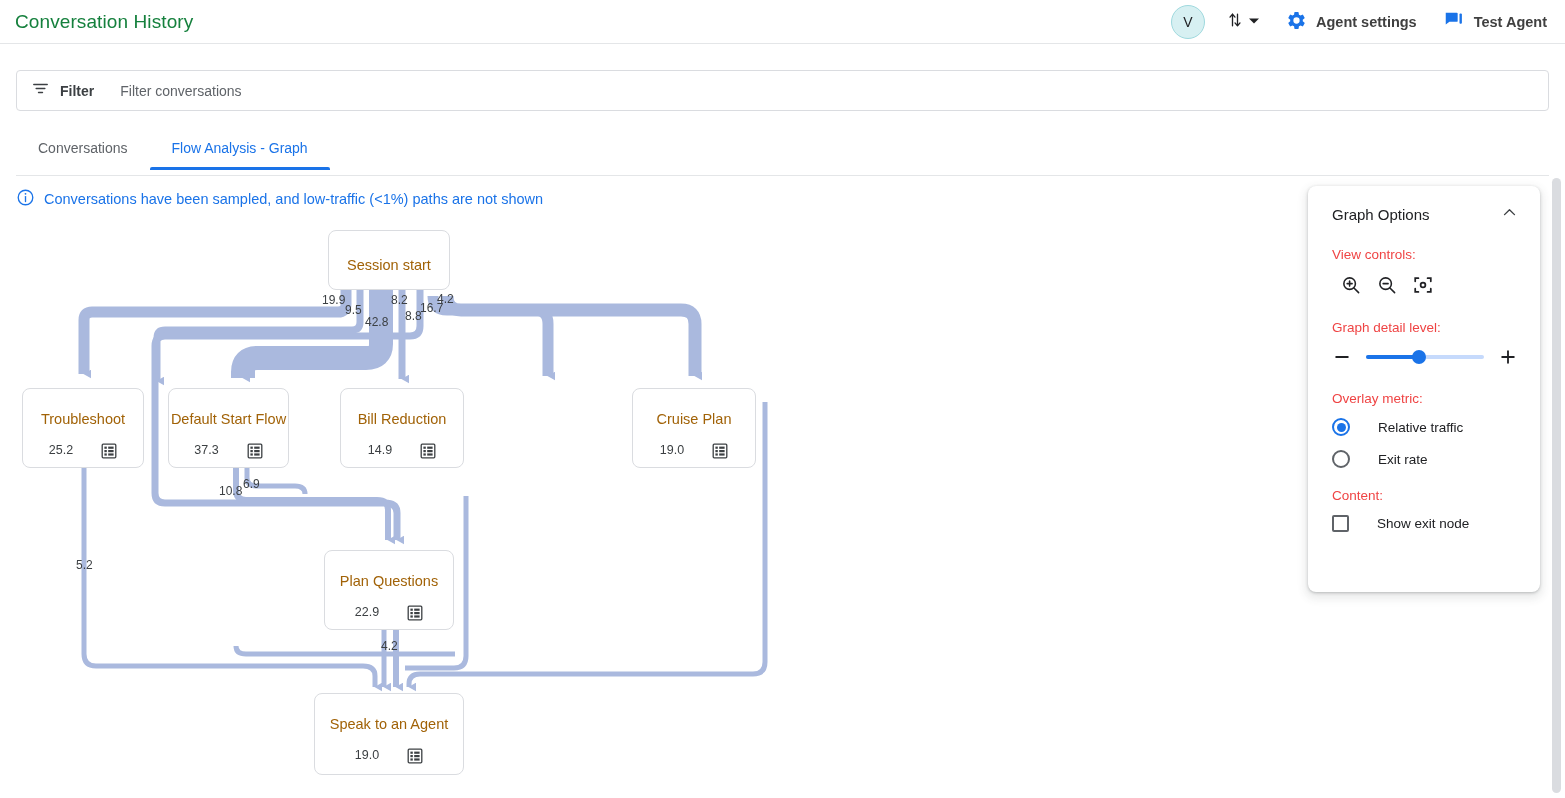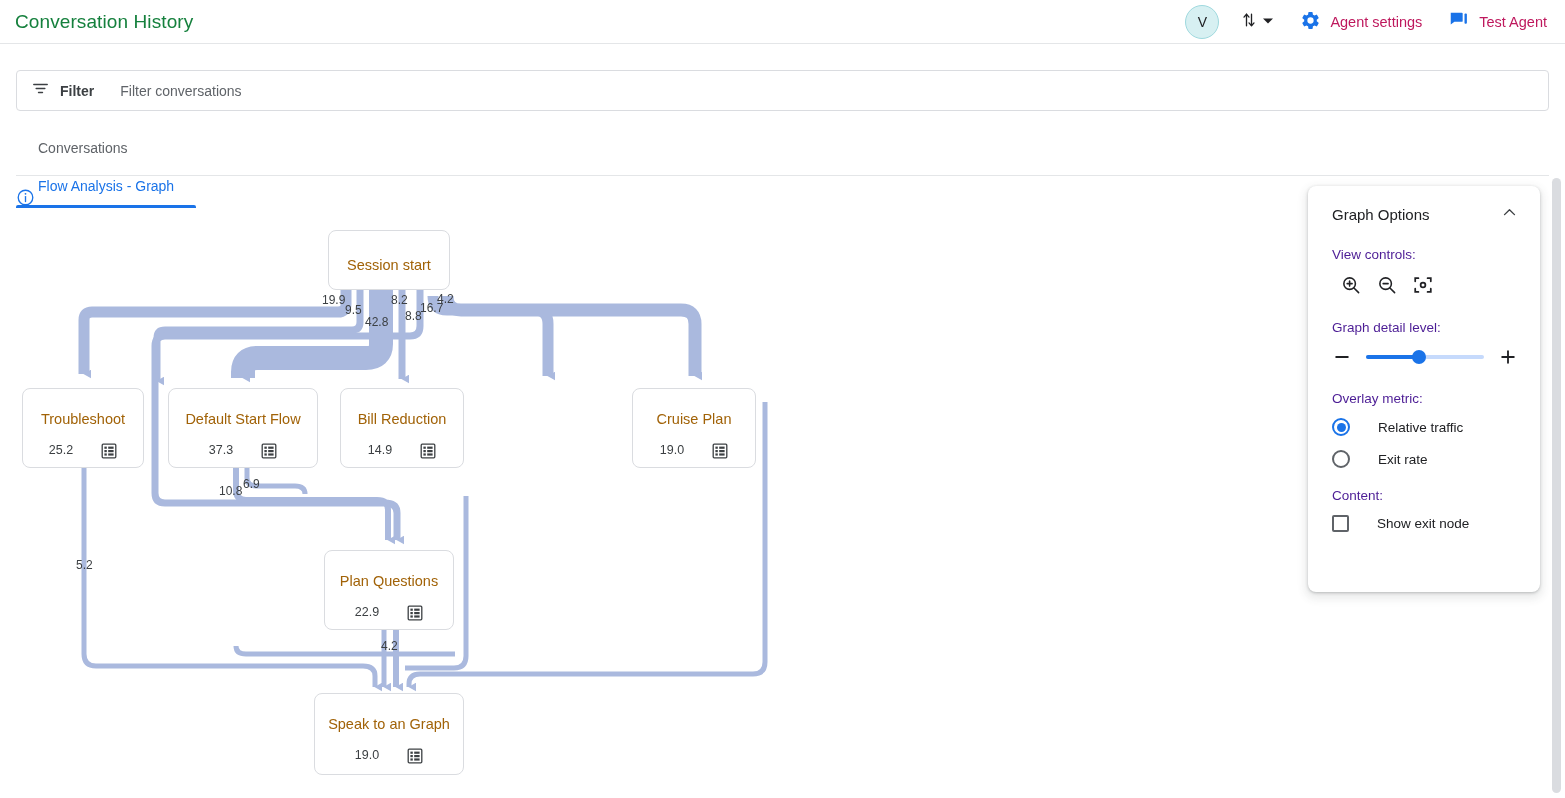--- a/index.html
+++ b/index.html
@@ -28,21 +28,21 @@
   }
   .avatar {
     width: 34px; height: 34px; border-radius: 50%;
     background: #d7f0f2; border: 1px solid #9fd9de;
     display: flex; align-items: center; justify-content: center;
     font-size: 14px; color: #202124; margin-right: 20px;
   }
   .sort-ctl { display: flex; align-items: center; gap: 3px; margin-right: 26px; cursor: pointer; }
   .topbar-action {
     display: flex; align-items: center; gap: 9px;
-    color: #be185d; font-size: 14.5px; font-weight: normal;
+    color: #404040; font-size: 14.5px; font-weight: bold;
     cursor: pointer; margin-right: 26px;
   }
   .topbar-action:last-child { margin-right: 8px; }
 
   
   .filterbar {
     position: absolute; left: 16px; top: 70px; width: 1533px; height: 41px;
     border: 1px solid #dadce0; border-radius: 4px;
     display: flex; align-items: center; padding-left: 14px;
     background: #fff;
@@ -51,21 +51,21 @@
   .filter-input {
     border: none; outline: none; font-size: 14px; color: #5f6368;
     margin-left: 24px; background: transparent; width: 400px;
     font-family: "Liberation Sans", sans-serif;
   }
   .filter-input::placeholder { color: #5f6368; }
 
   
   .tabs {
     position: absolute; left: 16px; top: 132px; width: 1533px; height: 44px;
-    display: flex; align-items: flex-start; border-bottom: 1px solid #e4e6e8; flex-direction: column;
+    display: flex; align-items: flex-start; border-bottom: 1px solid #e4e6e8;
   }
   .tab {
     font-size: 14px; color: #5f6368; padding: 8px 22px 14px 22px;
     cursor: pointer; position: relative; white-space: nowrap;
   }
   .tab.active { color: #1a73e8; font-weight: normal; }
   .tab.active::after {
     content: ""; position: absolute; left: 0; right: 0; bottom: 0;
     height: 3px; background: #1a73e8; border-radius: 2px 2px 0 0;
   }
@@ -104,21 +104,21 @@
     position: absolute; left: 1308px; top: 186px; width: 232px; height: 406px;
     background: #fff; border-radius: 8px;
     box-shadow: 0 1px 3px rgba(60,64,67,.3), 0 4px 8px 3px rgba(60,64,67,.10);
     padding: 18px 22px 0 24px;
   }
   .options-head {
     display: flex; align-items: center; justify-content: space-between;
     margin-bottom: 22px;
   }
   .options-title { font-size: 15px; color: #202124; }
-  .opt-label { font-size: 13.5px; color: #4c1d95; margin-bottom: 12px; }
+  .opt-label { font-size: 13.5px; color: #ef4444; margin-bottom: 12px; }
   .view-controls { display: flex; gap: 14px; margin-bottom: 24px; padding-left: 8px; }
   .vc-btn { cursor: pointer; display: flex; }
   .slider-row { display: flex; align-items: center; gap: 14px; margin-bottom: 24px; }
   .slider-track {
     position: relative; flex: 1; height: 4px; border-radius: 2px; background: #c6dafc;
     cursor: pointer;
   }
   .slider-fill { position: absolute; left: 0; top: 0; height: 4px; border-radius: 2px; background: #1a73e8; }
   .slider-thumb {
     position: absolute; width: 14px; height: 14px; border-radius: 50%;
@@ -211,20 +211,21 @@
 </div>
 
 <div class="notice">
   <span>
     <svg width="19" height="19" viewBox="0 0 24 24" fill="none" stroke="#1a73e8" stroke-width="1.7">
       <circle cx="12" cy="12" r="9.2"></circle>
       <line x1="12" y1="10.8" x2="12" y2="17" stroke-linecap="round"></line>
       <circle cx="12" cy="7.4" r="1.15" fill="#1a73e8" stroke="none"></circle>
     </svg>
   </span>
+  <span>Conversations have been sampled, and low-traffic (&lt;1%) paths are not shown</span>
 </div>
 
 <div class="canvas">
 
   <svg class="flows" width="1540" height="622">
     <defs>
       <marker id="ah" markerWidth="9" markerHeight="9" refX="4.5" refY="7.4" orient="auto" markerUnits="userSpaceOnUse">
         <path d="M0,0 L9,0 L4.5,8 Z" fill="#aab9de"></path>
       </marker>
     </defs>
@@ -275,21 +276,21 @@
           <rect x="3.4" y="7.0" width="2.4" height="2.2" fill="#3c4043" stroke="none"></rect>
           <rect x="3.4" y="10.4" width="2.4" height="2.2" fill="#3c4043" stroke="none"></rect>
           <rect x="7.2" y="3.6" width="5.4" height="2.2" fill="#3c4043" stroke="none"></rect>
           <rect x="7.2" y="7.0" width="5.4" height="2.2" fill="#3c4043" stroke="none"></rect>
           <rect x="7.2" y="10.4" width="5.4" height="2.2" fill="#3c4043" stroke="none"></rect>
         </svg>
       </span>
     </div>
   </div>
 
-  <div class="node" style="left:168px; top:212px; width:150px; height:80px;">
+  <div class="node" style="left:168px; top:212px; width:121px; height:80px;">
     <div class="node-title">Default Start Flow</div>
     <div class="node-meta">
       <span class="node-value">37.3</span>
       <span>
         <svg width="16" height="16" viewBox="0 0 16 16" fill="none" stroke="#3c4043" stroke-width="1.3">
           <rect x="1.2" y="1.2" width="13.6" height="13.6" rx="1"></rect>
           <rect x="3.4" y="3.6" width="2.4" height="2.2" fill="#3c4043" stroke="none"></rect>
           <rect x="3.4" y="7.0" width="2.4" height="2.2" fill="#3c4043" stroke="none"></rect>
           <rect x="3.4" y="10.4" width="2.4" height="2.2" fill="#3c4043" stroke="none"></rect>
           <rect x="7.2" y="3.6" width="5.4" height="2.2" fill="#3c4043" stroke="none"></rect>
@@ -349,21 +350,21 @@
           <rect x="3.4" y="10.4" width="2.4" height="2.2" fill="#3c4043" stroke="none"></rect>
           <rect x="7.2" y="3.6" width="5.4" height="2.2" fill="#3c4043" stroke="none"></rect>
           <rect x="7.2" y="7.0" width="5.4" height="2.2" fill="#3c4043" stroke="none"></rect>
           <rect x="7.2" y="10.4" width="5.4" height="2.2" fill="#3c4043" stroke="none"></rect>
         </svg>
       </span>
     </div>
   </div>
 
   <div class="node" style="left:314px; top:517px; width:150px; height:82px;">
-    <div class="node-title">Speak to an Graph</div>
+    <div class="node-title">Speak to an Agent</div>
     <div class="node-meta">
       <span class="node-value">19.0</span>
       <span>
         <svg width="16" height="16" viewBox="0 0 16 16" fill="none" stroke="#3c4043" stroke-width="1.3">
           <rect x="1.2" y="1.2" width="13.6" height="13.6" rx="1"></rect>
           <rect x="3.4" y="3.6" width="2.4" height="2.2" fill="#3c4043" stroke="none"></rect>
           <rect x="3.4" y="7.0" width="2.4" height="2.2" fill="#3c4043" stroke="none"></rect>
           <rect x="3.4" y="10.4" width="2.4" height="2.2" fill="#3c4043" stroke="none"></rect>
           <rect x="7.2" y="3.6" width="5.4" height="2.2" fill="#3c4043" stroke="none"></rect>
           <rect x="7.2" y="7.0" width="5.4" height="2.2" fill="#3c4043" stroke="none"></rect>

